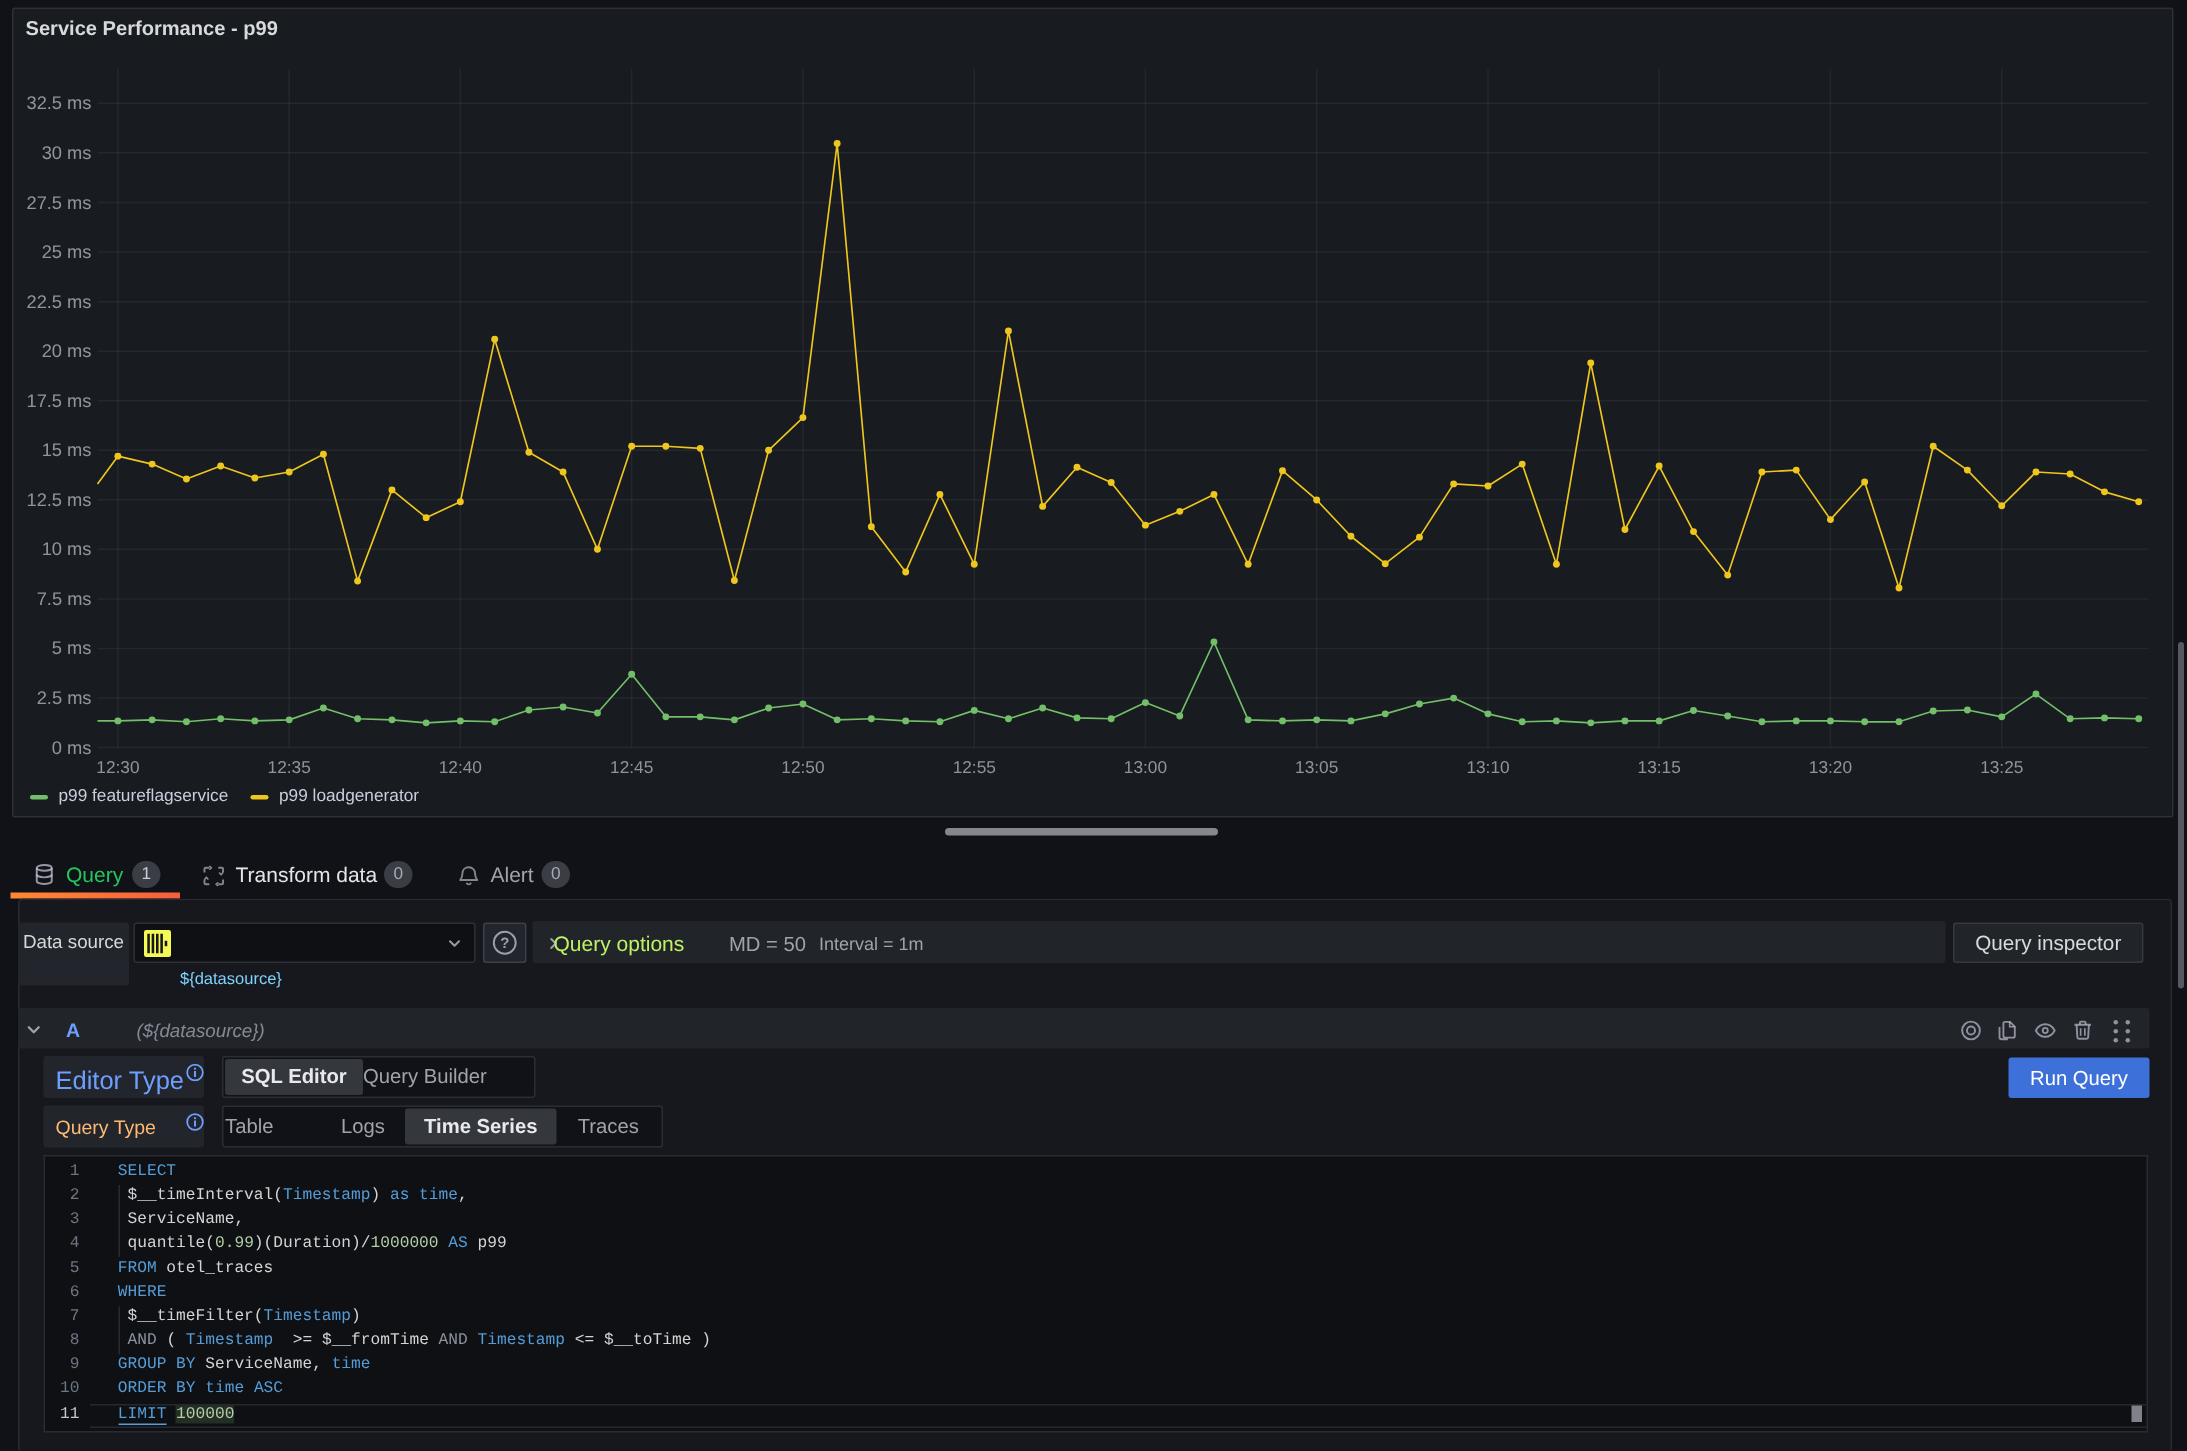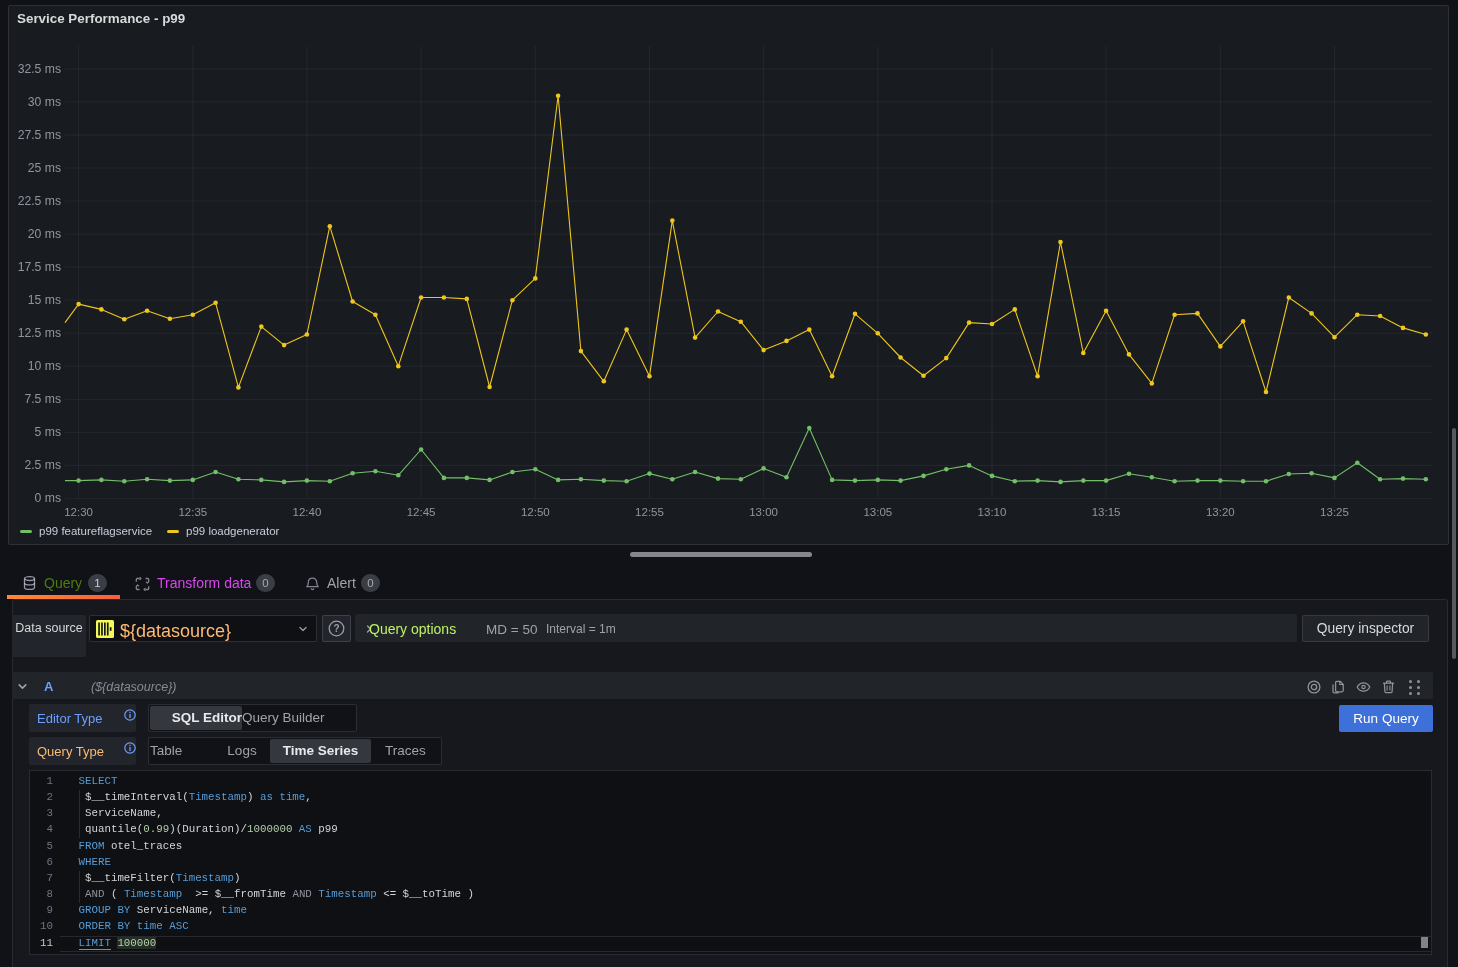--- a/index.html
+++ b/index.html
@@ -194,49 +194,49 @@
 <div class="abs" style="left:186px;top:525px;font-size:11.5px;color:#CCCCDC">p99 loadgenerator</div>
 
 <div class="abs" style="left:630px;top:552px;width:182px;height:4.5px;border-radius:3px;background:#84878E"></div>
 <div class="abs" style="left:1452px;top:428px;width:3.5px;height:231px;border-radius:2px;background:#56595F"></div>
 
 <svg width="13" height="14" viewBox="0 0 13 14" style="position:absolute;left:23px;top:576px">
 <ellipse cx="6.5" cy="2.6" rx="5" ry="1.9" fill="none" stroke="rgba(204,204,220,0.72)" stroke-width="1.3"></ellipse>
 <path d="M1.5 2.6 V7 c0 1.05 2.24 1.9 5 1.9 s5 -.85 5 -1.9 V2.6" fill="none" stroke="rgba(204,204,220,0.72)" stroke-width="1.3"></path>
 <path d="M1.5 7 V11.4 c0 1.05 2.24 1.9 5 1.9 s5 -.85 5 -1.9 V7" fill="none" stroke="rgba(204,204,220,0.72)" stroke-width="1.3"></path>
 </svg>
-<div class="abs" style="left:44px;top:575px;font-size:14px;font-weight:500;color:#4d7c0f">Query</div>
+<div class="abs" style="left:44px;top:575px;font-size:14px;font-weight:500;color:#22c55e">Query</div>
 <div class="abs" style="left:88px;top:574px;width:19px;height:18px;border-radius:9px;background:#3A3D44;color:#CCCCDC;font-size:11.5px;text-align:center;line-height:18px">1</div>
 <div class="abs" style="left:7px;top:594.5px;width:113px;height:4px;background:linear-gradient(90deg,#FF8833,#F55F3E)"></div>
 <svg width="15" height="14" viewBox="0 0 15 14" style="position:absolute;left:135px;top:577px">
 <path d="M4.5 1.5 H2.2 c-.5 0-.9.4-.9.9 V4.7 M1.3 9.3 v2.3 c0 .5.4.9.9.9 H4.5 M10.5 12.5 h2.3 c.5 0 .9-.4.9-.9 V9.3 M13.7 4.7 V2.4 c0-.5-.4-.9-.9-.9 H10.5" fill="none" stroke="rgba(204,204,220,0.62)" stroke-width="1.3"></path>
 <path d="M4.5 0.2 L6.0 1.5 L4.5 2.8 M13.7 4.7 L12.4 6.2 L11.1 4.7 M10.5 11.2 L9.0 12.5 L10.5 13.8 M1.3 9.3 L2.6 7.8 L3.9 9.3" fill="none" stroke="rgba(204,204,220,0.62)" stroke-width="1.1" stroke-linejoin="round"></path>
 </svg>
-<div class="abs" style="left:157px;top:575px;font-size:14px;color:#d946ef">Transform data</div>
+<div class="abs" style="left:157px;top:575px;font-size:14px;color:#e5e5e5">Transform data</div>
 <div class="abs" style="left:256px;top:574px;width:19px;height:18px;border-radius:9px;background:#3A3D44;color:#A7AAB2;font-size:11.5px;text-align:center;line-height:18px">0</div>
 <svg width="13" height="14" viewBox="0 0 13 14" style="position:absolute;left:306px;top:577px">
 <path d="M6.5 1.2 c-2.6 0-4.2 1.9-4.2 4.2 0 2.3-.9 3.6-1.5 4.3 h11.4 c-.6-.7-1.5-2-1.5-4.3 0-2.3-1.6-4.2-4.2-4.2z" fill="none" stroke="rgba(204,204,220,0.62)" stroke-width="1.25" stroke-linejoin="round"></path>
 <path d="M5 11.5 a1.6 1.6 0 0 0 3 0" fill="none" stroke="rgba(204,204,220,0.62)" stroke-width="1.25"></path>
 </svg>
 <div class="abs" style="left:327px;top:575px;font-size:14px;color:#9FA3AB">Alert</div>
 <div class="abs" style="left:361px;top:574px;width:19px;height:18px;border-radius:9px;background:#3A3D44;color:#A7AAB2;font-size:11.5px;text-align:center;line-height:18px">0</div>
 
 <div class="abs" style="left:12px;top:599px;width:1436px;height:368px;background:#17181D;border:1px solid rgba(204,204,220,0.1);border-radius:3px 3px 0 0;border-bottom:none"></div>
 
 <div class="abs" style="left:12px;top:615px;width:74px;height:42px;background:#22252B;border-radius:2px;color:#D8D9DA;font-size:12.5px;font-weight:500;line-height:27px;text-align:center">Data source</div>
 <div class="abs" style="left:89px;top:615px;width:228px;height:27px;background:#0E1014;border:1px solid rgba(204,204,220,0.17);border-radius:2px"></div>
 <svg width="18" height="18" viewBox="0 0 18 18" style="position:absolute;left:96px;top:620px">
 <rect x="0" y="0" width="18" height="18" rx="1.5" fill="#F5F955"></rect>
 <rect x="2.2" y="2.5" width="1.7" height="13" fill="#15171c"></rect>
 <rect x="5.1" y="2.5" width="1.7" height="13" fill="#15171c"></rect>
 <rect x="8.0" y="2.5" width="1.7" height="13" fill="#15171c"></rect>
 <rect x="10.9" y="2.5" width="1.7" height="13" fill="#15171c"></rect>
 <rect x="13.8" y="7.2" width="1.7" height="3.6" fill="#15171c"></rect>
 </svg>
-<div class="abs" style="left:120px;top:621px;font-size:18px;color:#fdba74">${datasource}</div>
+<div class="abs" style="left:120px;top:647px;font-size:11px;color:#7dd3fc">${datasource}</div>
 <svg width="10" height="10" viewBox="0 0 10 10" style="position:absolute;left:298px;top:623.5px">
     <path d="M2 3.5 L5 6.5 L8 3.5" fill="none" stroke="rgba(204,204,220,0.72)" stroke-width="1.4" stroke-linecap="round" stroke-linejoin="round"></path>
   </svg>
 <div class="abs" style="left:322px;top:615px;width:29px;height:27px;background:#22252B;border:1px solid rgba(204,204,220,0.17);border-radius:2px"></div>
 <svg width="17" height="17" viewBox="0 0 17 17" style="position:absolute;left:328px;top:620px">
 <circle cx="8.5" cy="8.5" r="7.3" fill="none" stroke="rgba(204,204,220,0.72)" stroke-width="1.3"></circle>
 <text x="8.5" y="12" text-anchor="middle" font-size="10" font-weight="bold" fill="rgba(204,204,220,0.72)" font-family="Liberation Sans">?</text>
 </svg>
 <div class="abs" style="left:355px;top:614px;width:942px;height:28px;background:#212429;border-radius:2px"></div>
 <svg width="10" height="10" viewBox="0 0 10 10" style="position:absolute;left:364px;top:623.5px">
@@ -275,28 +275,28 @@
 <svg width="14" height="18" viewBox="0 0 14 18" style="position:absolute;left:1407px;top:678px">
     <circle cx="3.5" cy="3.5" r="1.5" fill="rgba(204,204,220,0.65)"></circle>
     <circle cx="3.5" cy="9.5" r="1.5" fill="rgba(204,204,220,0.65)"></circle>
     <circle cx="3.5" cy="15.5" r="1.5" fill="rgba(204,204,220,0.65)"></circle>
     <circle cx="11.5" cy="3.5" r="1.5" fill="rgba(204,204,220,0.65)"></circle>
     <circle cx="11.5" cy="9.5" r="1.5" fill="rgba(204,204,220,0.65)"></circle>
     <circle cx="11.5" cy="15.5" r="1.5" fill="rgba(204,204,220,0.65)"></circle>
   </svg>
 
 <div class="abs" style="left:29px;top:704px;width:107px;height:28px;background:#22252B;border-radius:2px"></div>
-<div class="abs" style="left:37px;top:711px;font-size:13px;font-weight:500;color:#6E9FFF">Editor Type</div>
+<div class="abs" style="left:37px;top:711px;font-size:17px;font-weight:500;color:#6E9FFF">Editor Type</div>
 <svg width="12" height="12" viewBox="0 0 12 12" style="position:absolute;left:124px;top:709px">
 <circle cx="6" cy="6" r="5.2" fill="none" stroke="#6E9FFF" stroke-width="1.2"></circle>
 <rect x="5.35" y="5" width="1.3" height="4" fill="#6E9FFF"></rect>
     <rect x="5.35" y="2.8" width="1.3" height="1.3" fill="#6E9FFF"></rect>
 </svg>
 <div class="abs" style="left:148px;top:704px;width:209px;height:28px;background:#111217;border:1px solid rgba(204,204,220,0.15);border-radius:2px"></div>
-<div class="abs" style="left:150px;top:706px;width:92px;height:24px;background:#35373E;border-radius:2px;color:#E8E9ED;font-size:13.5px;font-weight:600;line-height:24px;text-align:right">SQL Editor</div>
+<div class="abs" style="left:150px;top:706px;width:92px;height:24px;background:#35373E;border-radius:2px;color:#E8E9ED;font-size:13.5px;font-weight:600;line-height:24px;text-align:center">SQL Editor</div>
 <div class="abs" style="left:242px;top:706px;width:113px;height:24px;color:#9FA3AB;font-size:13.5px;font-weight:500;line-height:24px;text-align:left">Query Builder</div>
 
 <div class="abs" style="left:1339px;top:705px;width:94px;height:27px;background:#3D71D9;border-radius:2px;color:#FFFFFF;font-size:13.5px;font-weight:500;line-height:27px;text-align:center">Run Query</div>
 
 <div class="abs" style="left:29px;top:737px;width:107px;height:28px;background:#22252B;border-radius:2px"></div>
 <div class="abs" style="left:37px;top:744px;font-size:13px;font-weight:500;color:#fdba74">Query Type</div>
 <svg width="12" height="12" viewBox="0 0 12 12" style="position:absolute;left:124px;top:742px">
 <circle cx="6" cy="6" r="5.2" fill="none" stroke="#6E9FFF" stroke-width="1.2"></circle>
 <rect x="5.35" y="5" width="1.3" height="4" fill="#6E9FFF"></rect>
     <rect x="5.35" y="2.8" width="1.3" height="1.3" fill="#6E9FFF"></rect>

